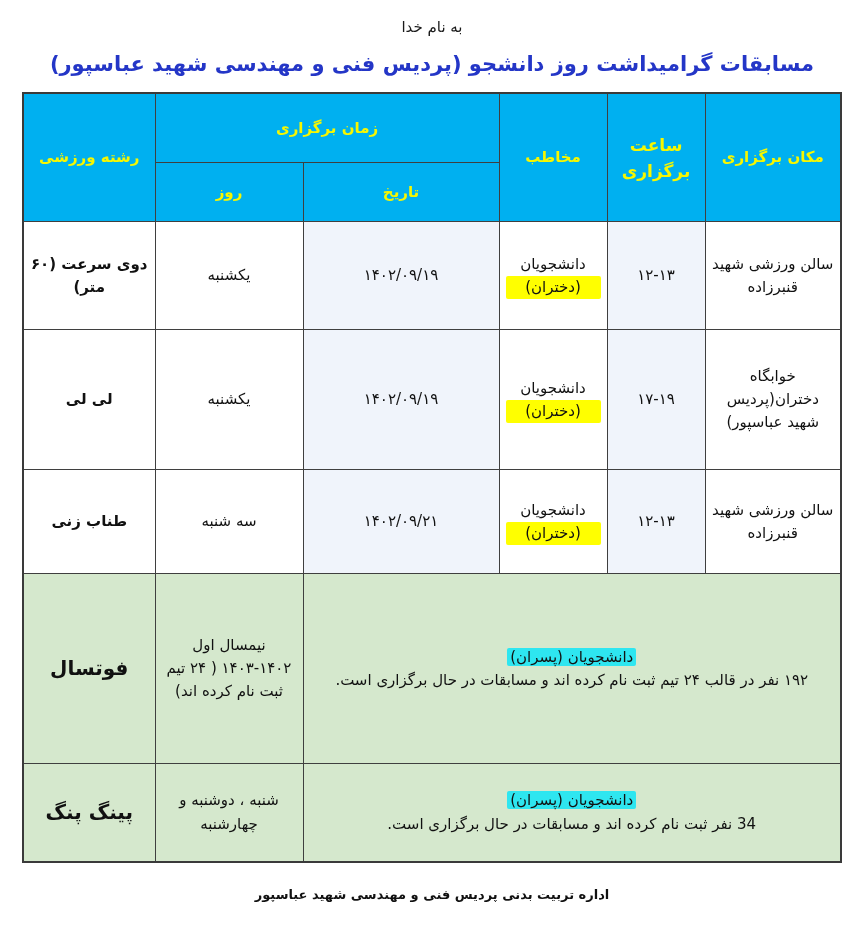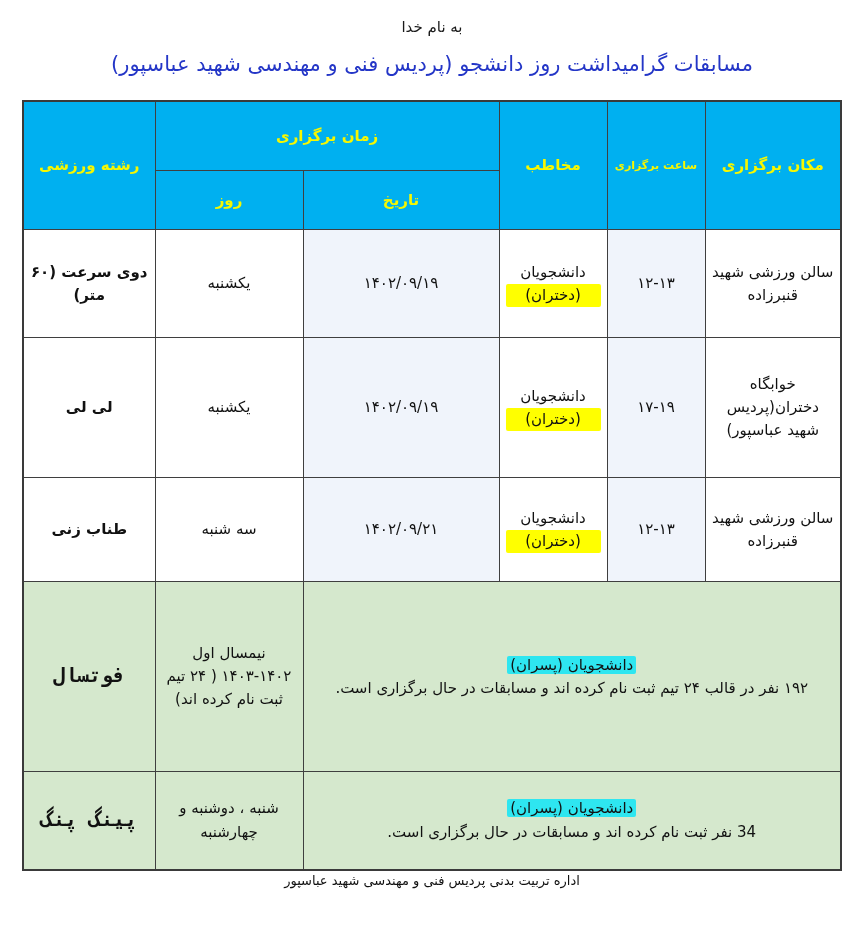--- a/index.html
+++ b/index.html
@@ -24,24 +24,24 @@
   .bismillah {
     text-align: center;
     font-size: 15px;
     color: #1a1a1a;
     padding-top: 18px;
     letter-spacing: 0;
   }
   .main-title {
     text-align: center;
     font-size: 21px;
-    font-weight: normal;
+    font-weight: bold;
     color: #2436c7;
     padding-top: 14px;
-    padding-bottom: 22px;
+    padding-bottom: 14px;
     line-height: 1.35;
   }
   table.sched {
     width: 820px;
     border-collapse: collapse;
     table-layout: fixed;
     margin: 0 auto;
     border: 2px solid #3a3a3a;
   }
   table.sched td, table.sched th {
@@ -54,21 +54,21 @@
   }
   
   .hdr {
     background: #00b0f0;
     color: #f7f700;
     font-weight: bold;
     font-size: 18px;
     height: 56px;
   }
   .hdr.small {
-    font-size: 11px;
+    font-size: 17px;
     margin-left: 20px;
   }
   .hdr-sub {
     background: #00b0f0;
     color: #f7f700;
     font-weight: bold;
     font-size: 17px;
     height: 46px;
     margin-left: 25px;
   }
@@ -89,21 +89,20 @@
   .row-blue .sport-cell,
   .row-blue td { background: #ffffff; }
   .row-blue td.tint { background: #f0f4fb; }
 
   .row-green td {
     background: #d5e8cd;
   }
   .row-green .sport-cell {
     background: #d5e8cd;
     font-size: 20px;
-    font-family: Liberation Mono, monospace;
   }
   .cell-body { font-size: 15px; }
   .hl-yellow {
     background: #ffff00;
     padding: 0 3px;
     border-radius: 2px;
   }
   .hl-cyan {
     background: #2ee6f0;
     padding: 0 3px;
@@ -113,23 +112,24 @@
   .merged-txt {
     text-align: center;
     font-size: 15.5px;
     line-height: 2.0;
     padding: 10px 14px;
   }
   .merged-txt .lead { font-weight: normal; }
   .footer {
     text-align: center;
     font-size: 13px;
-    font-weight: normal;
+    font-weight: bold;
     color: #111;
     padding-top: 2px;
+    margin-top: 22px;
   }
   .nowrap { white-space: nowrap; }
 </style>
 </head>
 <body>
 
 <div class="page">
 
   <div class="bismillah">به نام خدا</div>
 

